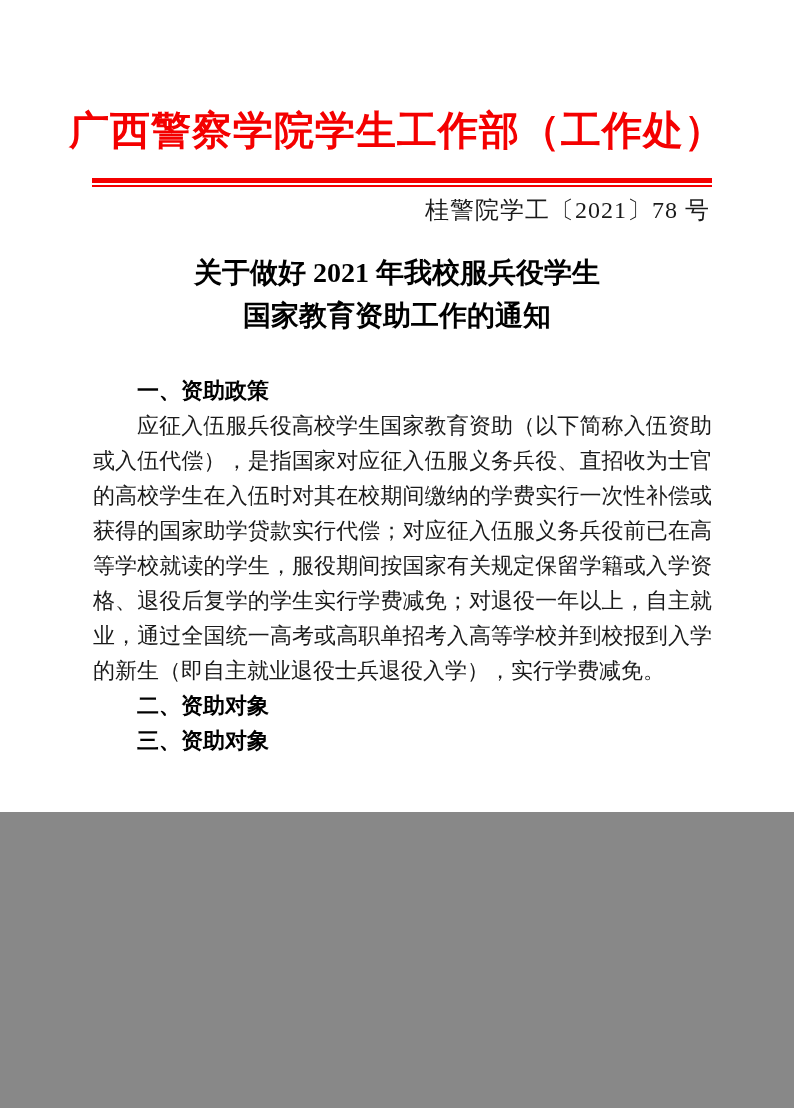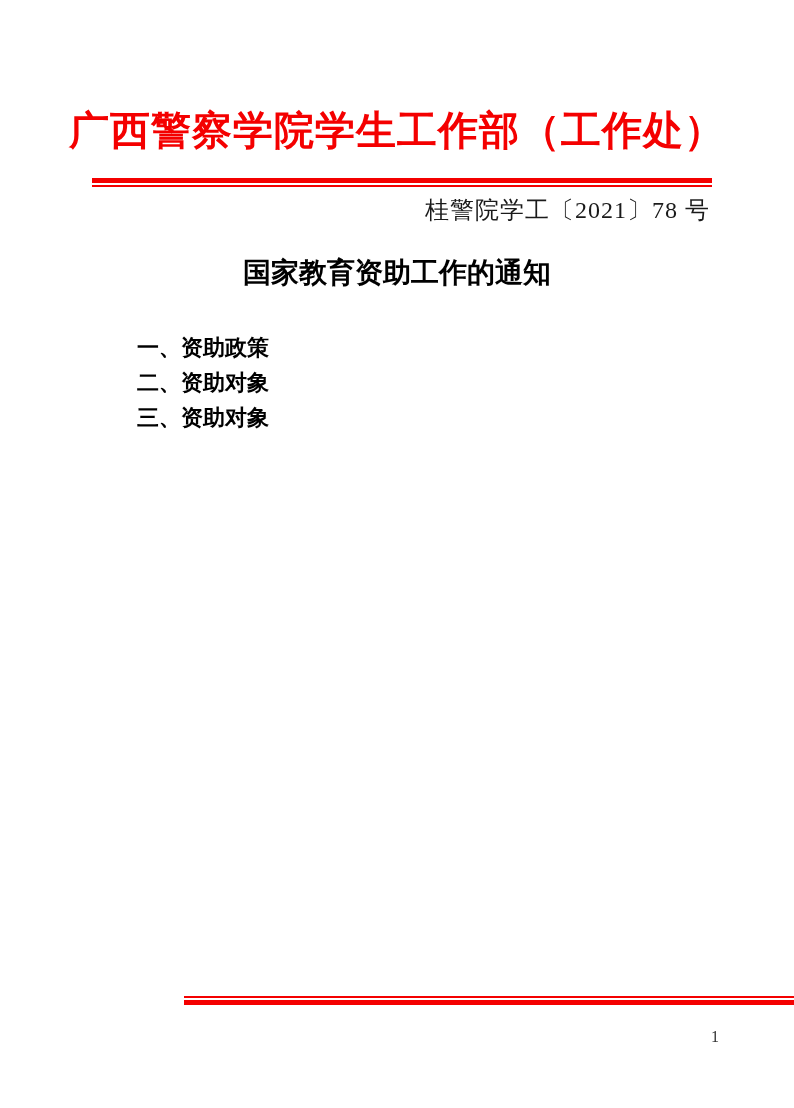--- a/index.html
+++ b/index.html
@@ -4,21 +4,21 @@
 <style>
   :root{
     --accent-red:#f40000;
     --ink:#1a1a1a;
   }
   *{ margin:0; padding:0; box-sizing:border-box; }
   html,body{ background:#888; }
   .page{
     position:relative;
     width:794px;
-    height:1108px;
+    height:812px;
     margin:0 auto;
     background:#ffffff;
     overflow:hidden;
     font-family:"Liberation Serif","DejaVu Serif",serif;
     color:var(--ink);
   }
   
   .org-title{
     margin:102px 40px 0 40px;
     text-align:center;
@@ -100,27 +100,29 @@
     <div class="rule rule-top">
       <div class="thick"></div>
       <div class="gap"></div>
       <div class="thin"></div>
     </div>
 
     <div class="doc-number">桂警院学工〔2021〕78 号</div>
   </header>
 
   <h2 class="doc-title">
+    <span class="line">关于做好 2021 年我校服兵役学生</span>
     <span class="line">国家教育资助工作的通知</span>
   </h2>
 
   <main class="body">
 
 
     <h3 class="section-heading">一、资助政策</h3>
+    <p class="para">应征入伍服兵役高校学生国家教育资助（以下简称入伍资助或入伍代偿），是指国家对应征入伍服义务兵役、直招收为士官的高校学生在入伍时对其在校期间缴纳的学费实行一次性补偿或获得的国家助学贷款实行代偿；对应征入伍服义务兵役前已在高等学校就读的学生，服役期间按国家有关规定保留学籍或入学资格、退役后复学的学生实行学费减免；对退役一年以上，自主就业，通过全国统一高考或高职单招考入高等学校并到校报到入学的新生（即自主就业退役士兵退役入学），实行学费减免。</p>
 
     <h3 class="section-heading">二、资助对象</h3>
 
     <h3 class="section-heading">三、资助对象</h3>
   </main>
 
   <div class="rule rule-bottom">
     <div class="thin"></div>
     <div class="gap"></div>
     <div class="thick"></div>

